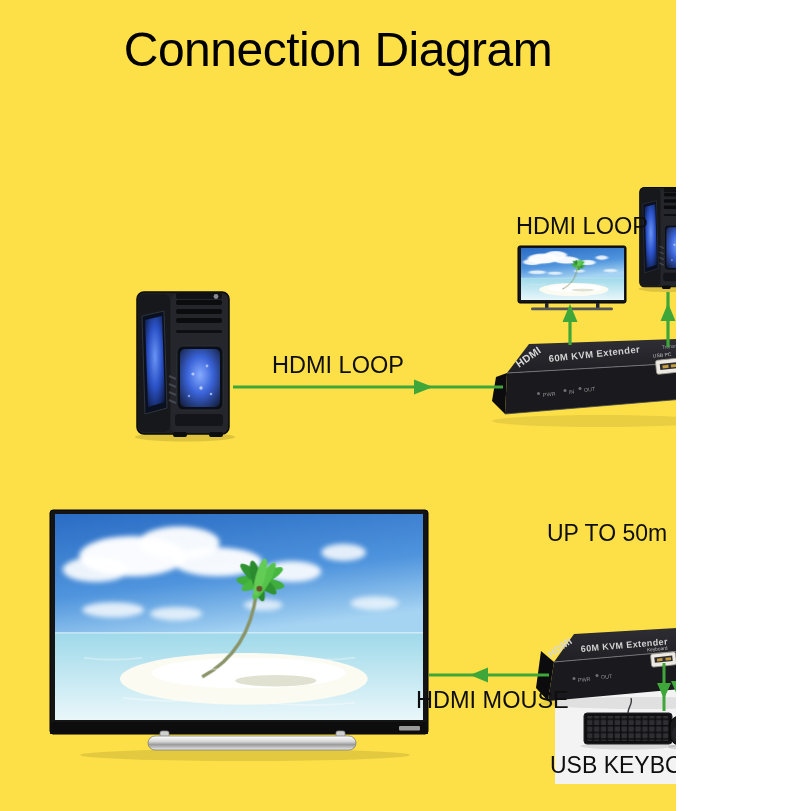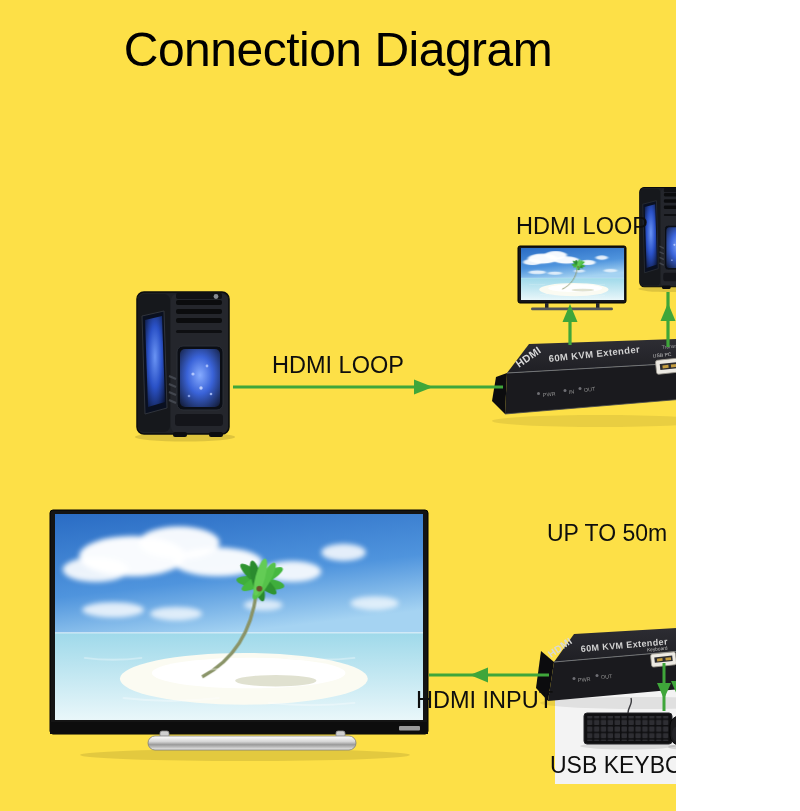--- a/index.html
+++ b/index.html
@@ -252,16 +252,16 @@
     </g>
     <g>
       <line x1="678" y1="661" x2="678" y2="709" stroke-width="3" stroke="#3fa63a"></line>
       <polygon points="678,697 671,681 685,681" fill="#3fa63a"></polygon>
     </g>
   </svg>
 
   <div class="lbl lbl-hdmi-input">HDMI LOOP</div>
   <div class="lbl lbl-hdmi-loop">HDMI LOOP</div>
   <div class="lbl lbl-upto">UP TO 50m</div>
-  <div class="lbl lbl-hdmi-output">HDMI INPUT</div>
+  <div class="lbl lbl-hdmi-output">HDMI MOUSE</div>
   <div class="lbl lbl-kbm">USB KEYBOARD/MOUSE</div>
 
 </div>
 
 </body></html>

